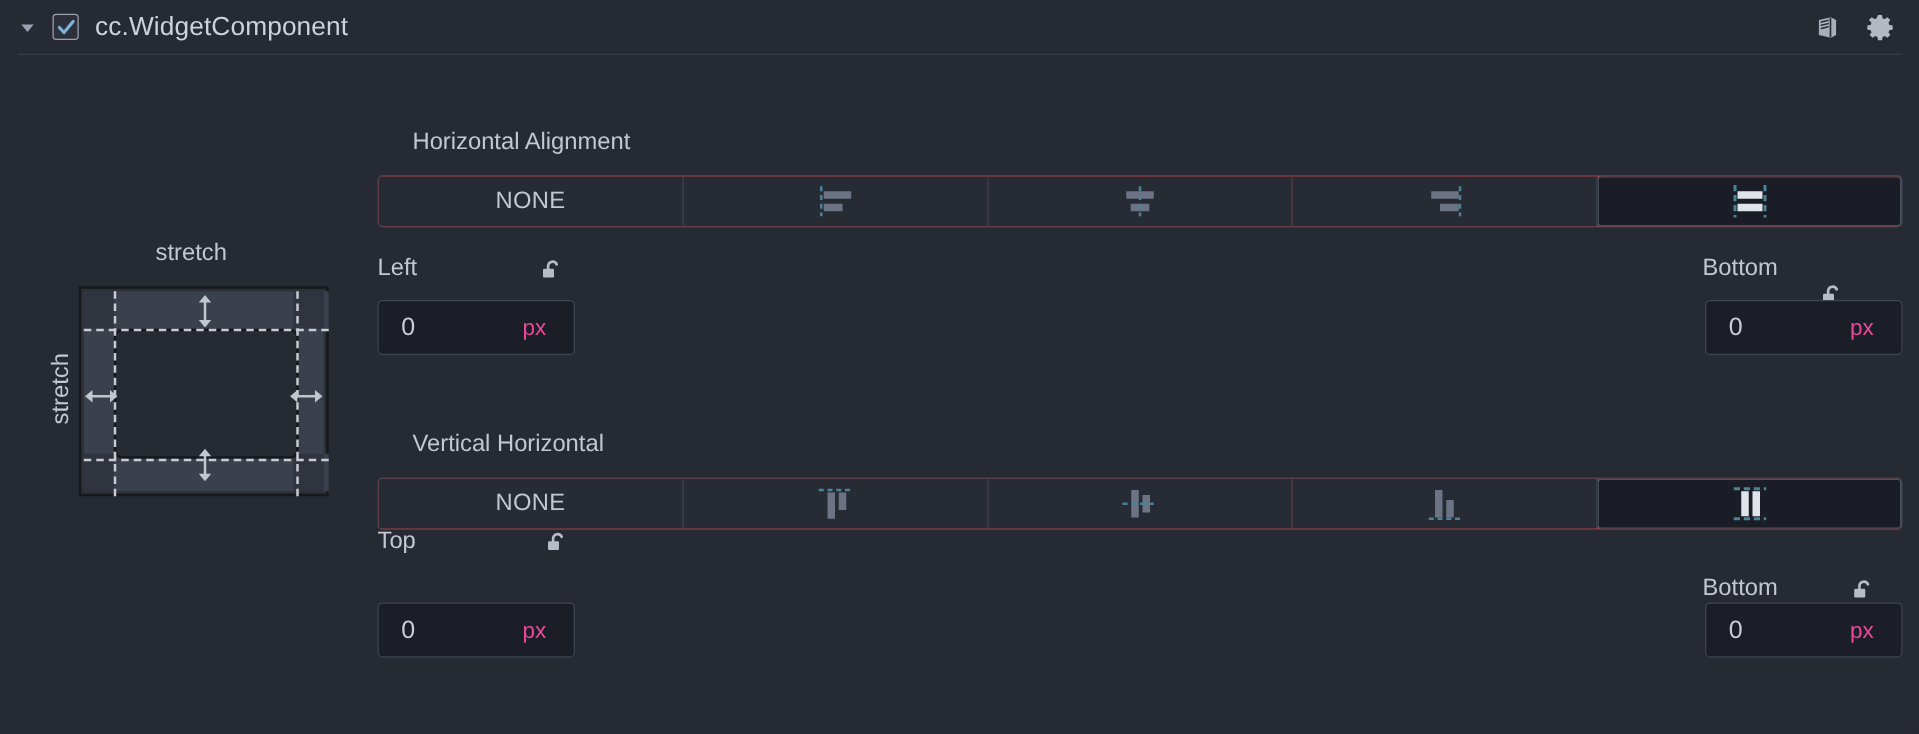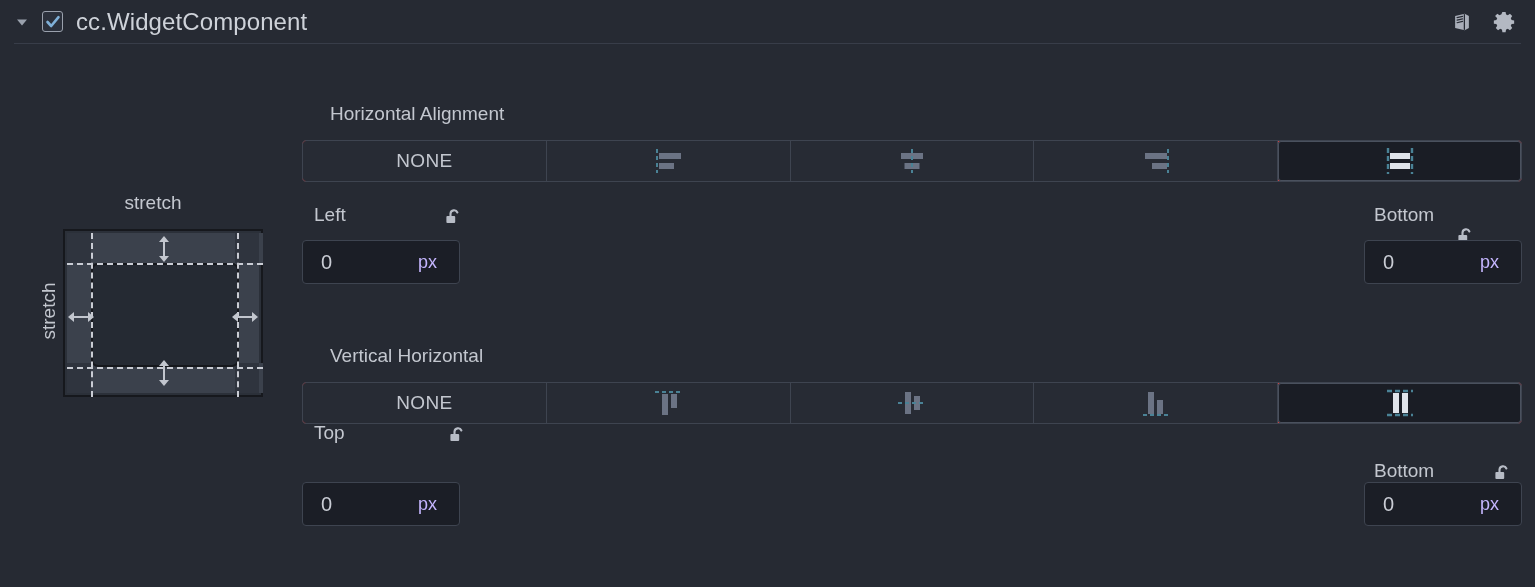--- a/index.html
+++ b/index.html
@@ -47,21 +47,21 @@
     border: 1px solid #9aa1ad;
     border-radius: 3px;
     background: #2b303b;
     box-sizing: border-box;
     display: flex; align-items: center; justify-content: center;
     cursor: pointer;
     flex: 0 0 auto;
   }
   .hdr-title {
     margin-left: 13px;
-    font-size: 24px;
+    font-size: 21px;
     color: #ced2d9;
     letter-spacing: 0.1px;
     white-space: nowrap;
   }
   .hdr-spacer { flex: 1 1 auto; }
   .hdr-icon {
     width: 30px; height: 30px;
     display: flex; align-items: center; justify-content: center;
     cursor: pointer;
     flex: 0 0 auto;
@@ -203,21 +203,20 @@
     color: #c3c7cf;
     letter-spacing: 0.3px;
   }
 
   
   .field-row { position: absolute; }
   .field-label {
     font-size: 19px;
     color: #c3c7cf;
     white-space: nowrap;
-    margin-left: 12px;
   }
   .lock-btn {
     display: inline-flex;
     align-items: center;
     justify-content: center;
     width: 22px; height: 20px;
     cursor: pointer;
     vertical-align: middle;
   }
 
@@ -233,21 +232,21 @@
     cursor: text;
   }
   .num-value {
     font-size: 20px;
     color: #c9ccd4;
     margin-left: 18px;
     flex: 1 1 auto;
   }
   .num-unit {
     font-size: 18px;
-    color: #c4b5fd;
+    color: #ec4899;
     margin-right: 22px;
   }
 </style>
 </head>
 <body>
 
 <div id="root">
 
   <div class="header">
 

